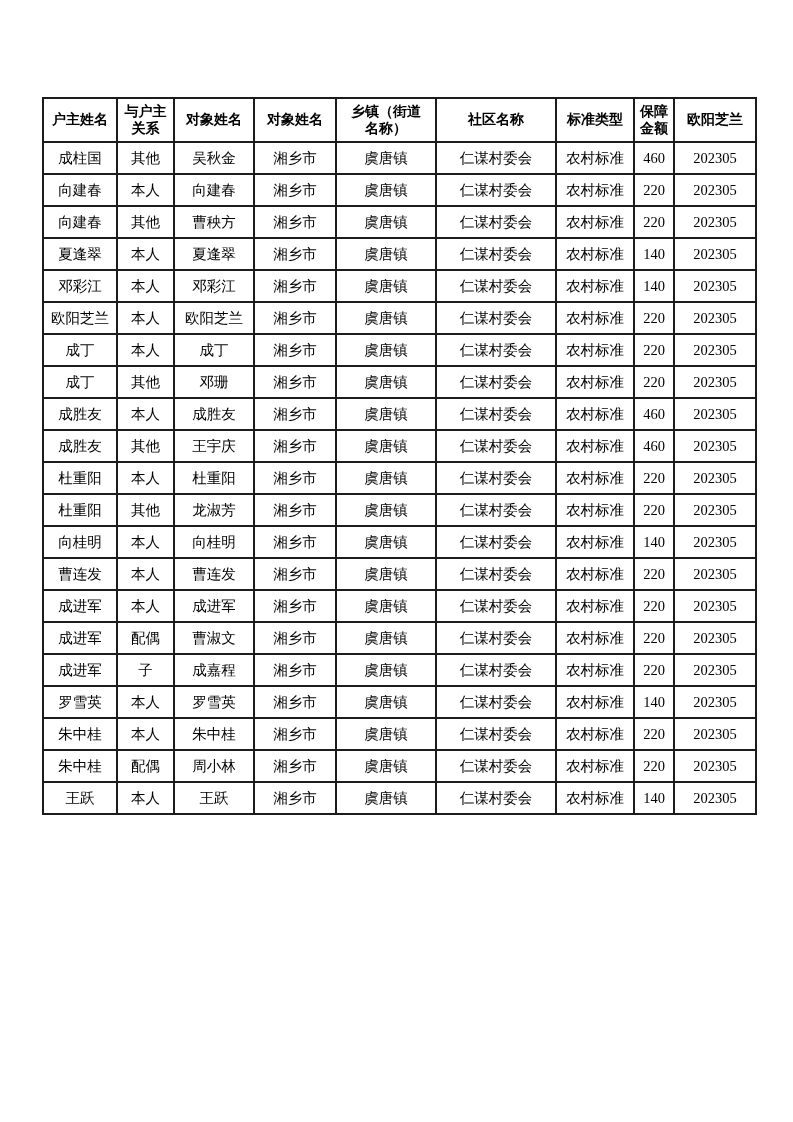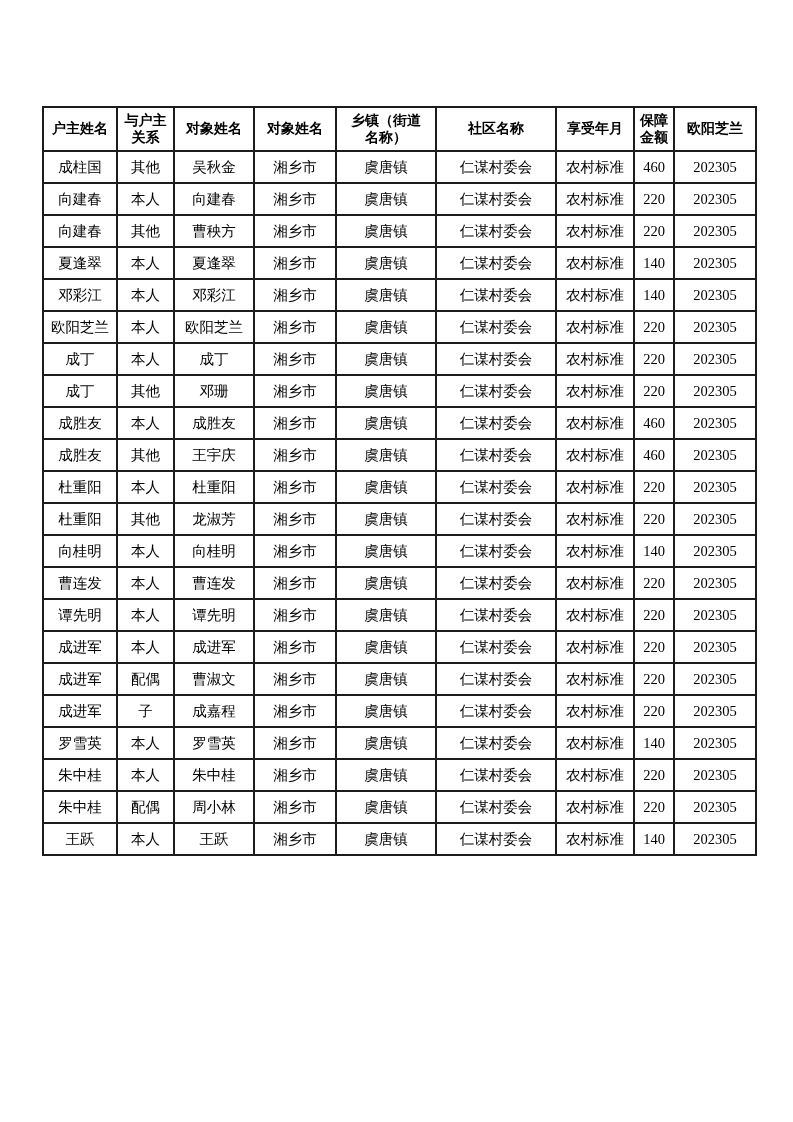--- a/index.html
+++ b/index.html
@@ -19,21 +19,20 @@
   .table-wrap {
     position: absolute;
     left: 42px;
     top: 97px;
     width: 713px;
   }
   table.roster {
     border-collapse: collapse;
     table-layout: fixed;
     width: 713px;
-    margin-top: 9px;
   }
   table.roster th,
   table.roster td {
     border: 2px solid #1c1c1c;
     text-align: center;
     vertical-align: middle;
     padding: 0 2px;
     overflow: hidden;
     white-space: pre-line;
     line-height: 1.25;
@@ -79,21 +78,21 @@
       <thead>
         <tr>
             <th>户主姓名</th>
             <th>与户主
 关系</th>
             <th>对象姓名</th>
             <th>对象姓名</th>
             <th>乡镇（街道
 名称）</th>
             <th>社区名称</th>
-            <th>享受年月</th>
+            <th>标准类型</th>
             <th>保障
 金额</th>
             <th>欧阳芝兰</th>
           </tr>
       </thead>
       <tbody>
           <tr>
             <td>成柱国</td>
             <td>其他</td>
             <td>吴秋金</td>
@@ -233,31 +232,20 @@
             <td>虞唐镇</td>
             <td>仁谋村委会</td>
             <td>农村标准</td>
             <td>140</td>
             <td>202305</td>
           </tr>
           <tr>
             <td>曹连发</td>
             <td>本人</td>
             <td>曹连发</td>
-            <td>湘乡市</td>
-            <td>虞唐镇</td>
-            <td>仁谋村委会</td>
-            <td>农村标准</td>
-            <td>220</td>
-            <td>202305</td>
-          </tr>
-          <tr>
-            <td>谭先明</td>
-            <td>本人</td>
-            <td>谭先明</td>
             <td>湘乡市</td>
             <td>虞唐镇</td>
             <td>仁谋村委会</td>
             <td>农村标准</td>
             <td>220</td>
             <td>202305</td>
           </tr>
           <tr>
             <td>成进军</td>
             <td>本人</td>

